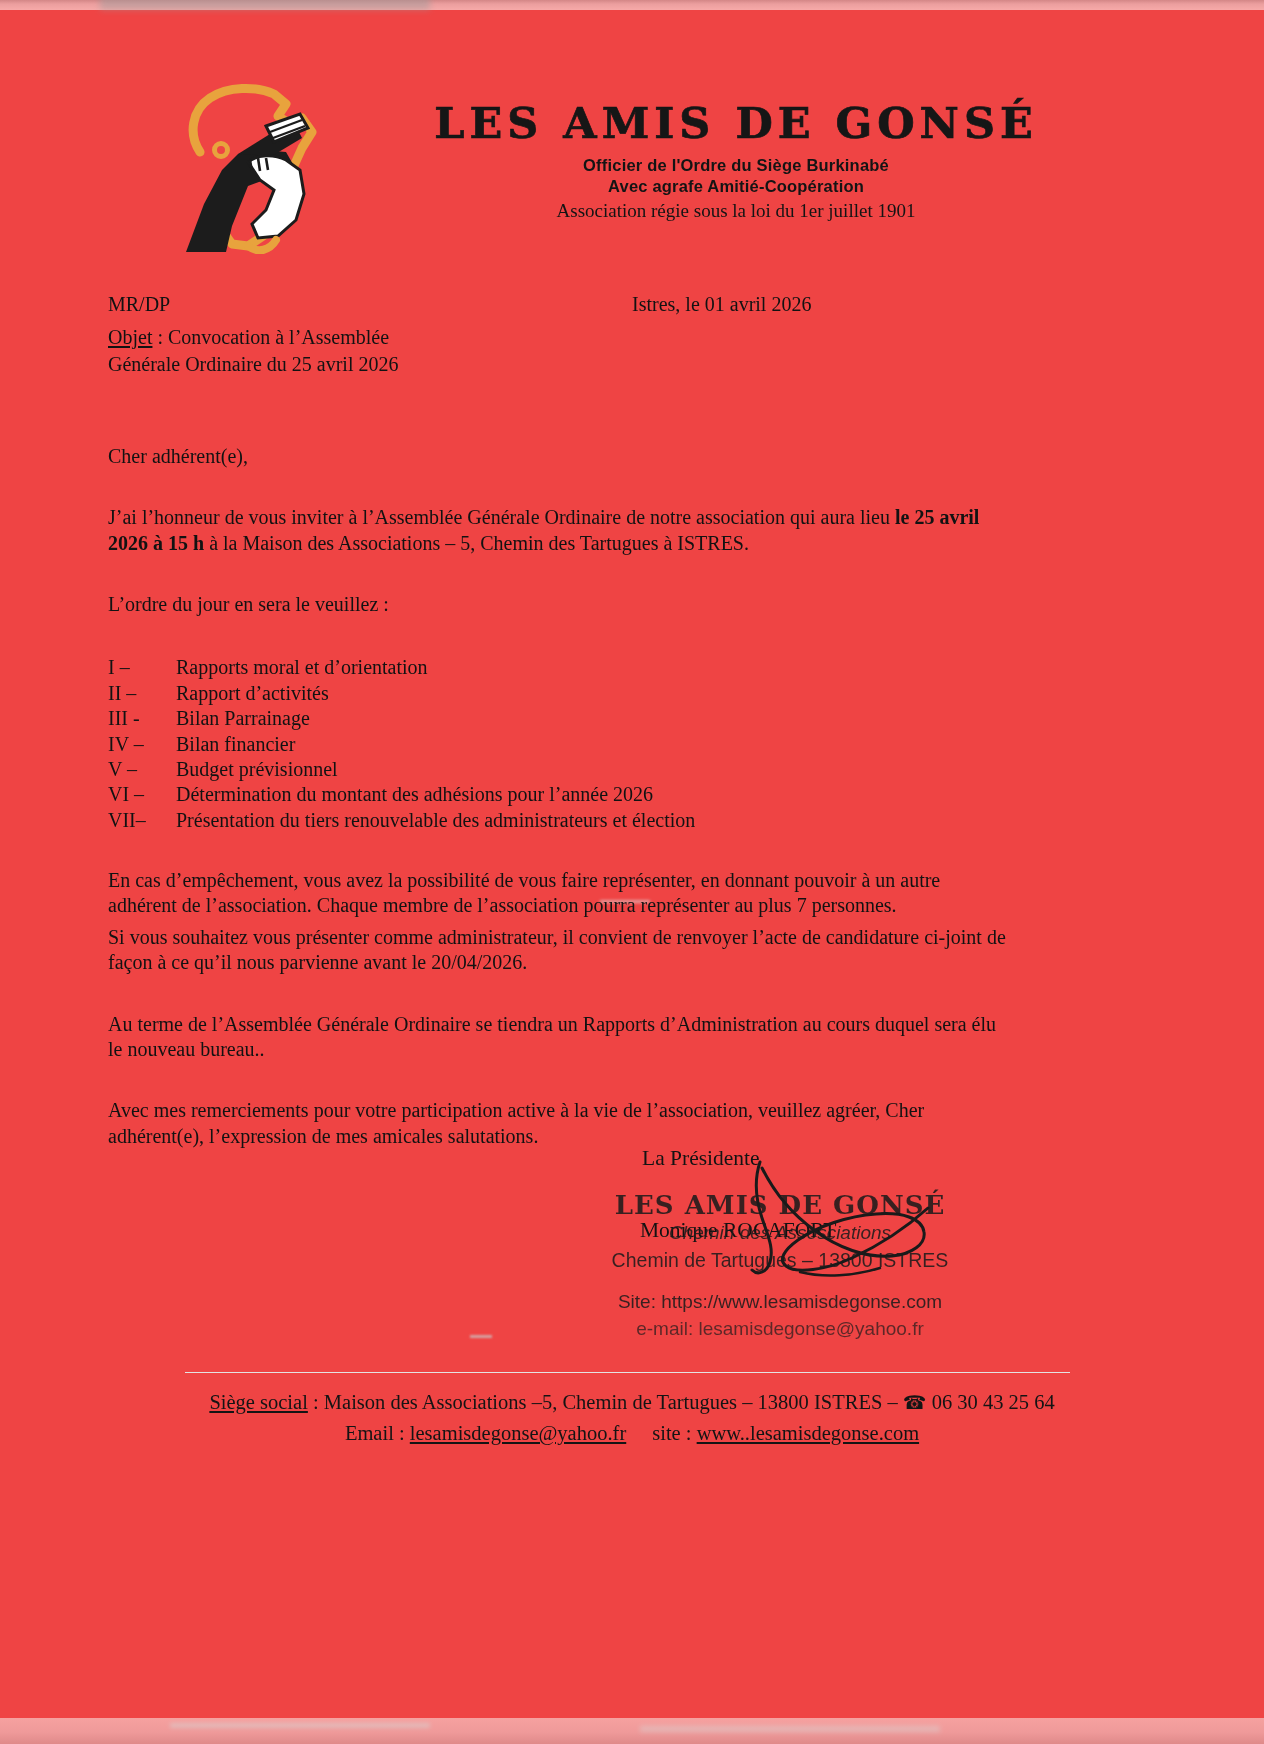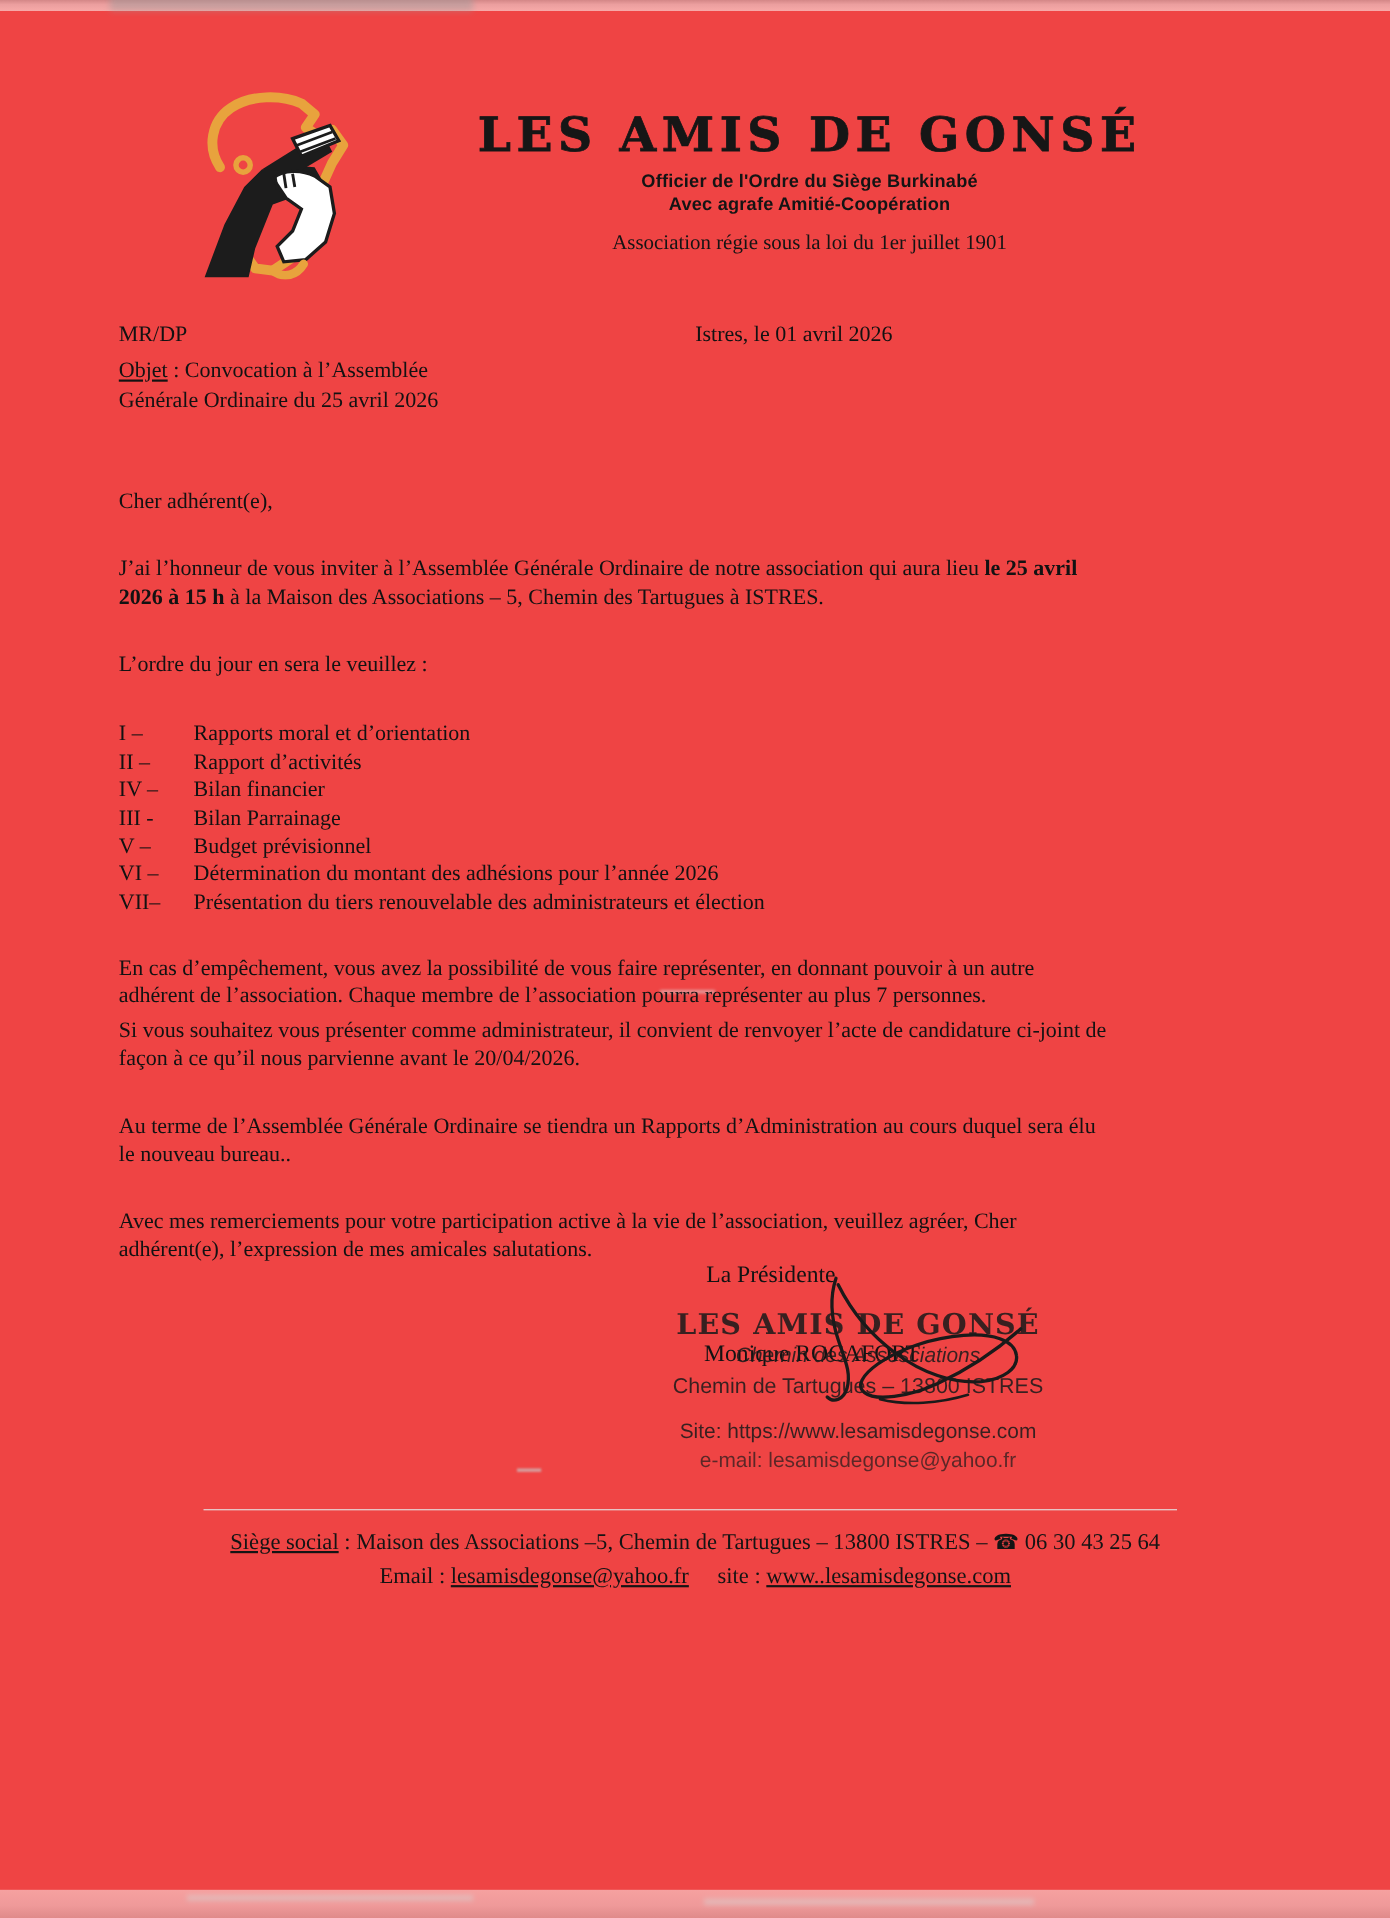--- a/index.html
+++ b/index.html
@@ -100,21 +100,21 @@
     font-size: 16.5px;
     letter-spacing: .2px;
     color: #141414;
     margin-top: 11px;
   }
   .org-sub2 { margin-top: 2px; }
   .org-sub3 {
     font-family: "Liberation Serif", serif;
     font-size: 19px;
     color: #141414;
-    margin-top: 14px;
+    margin-top: 4px;
   }
 
   
   .letter {
     position: absolute;
     left: 108px;
     top: 292px;
     width: 900px;
     font-size: 20px;
     line-height: 1.27;
@@ -298,26 +298,26 @@
     <div class="agenda">
       <div class="agenda-row">
         <span class="agenda-num">I –</span>
         <span class="agenda-text">Rapports moral et d’orientation</span>
       </div>
       <div class="agenda-row">
         <span class="agenda-num">II –</span>
         <span class="agenda-text">Rapport d’activités</span>
       </div>
       <div class="agenda-row">
+        <span class="agenda-num">III -</span>
+        <span class="agenda-text">Bilan Parrainage</span>
+      </div>
+      <div class="agenda-row">
         <span class="agenda-num">IV –</span>
         <span class="agenda-text">Bilan financier</span>
-      </div>
-      <div class="agenda-row">
-        <span class="agenda-num">III -</span>
-        <span class="agenda-text">Bilan Parrainage</span>
       </div>
       <div class="agenda-row">
         <span class="agenda-num">V –</span>
         <span class="agenda-text">Budget prévisionnel</span>
       </div>
       <div class="agenda-row">
         <span class="agenda-num">VI –</span>
         <span class="agenda-text">Détermination du montant des adhésions pour l’année 2026</span>
       </div>
       <div class="agenda-row">

